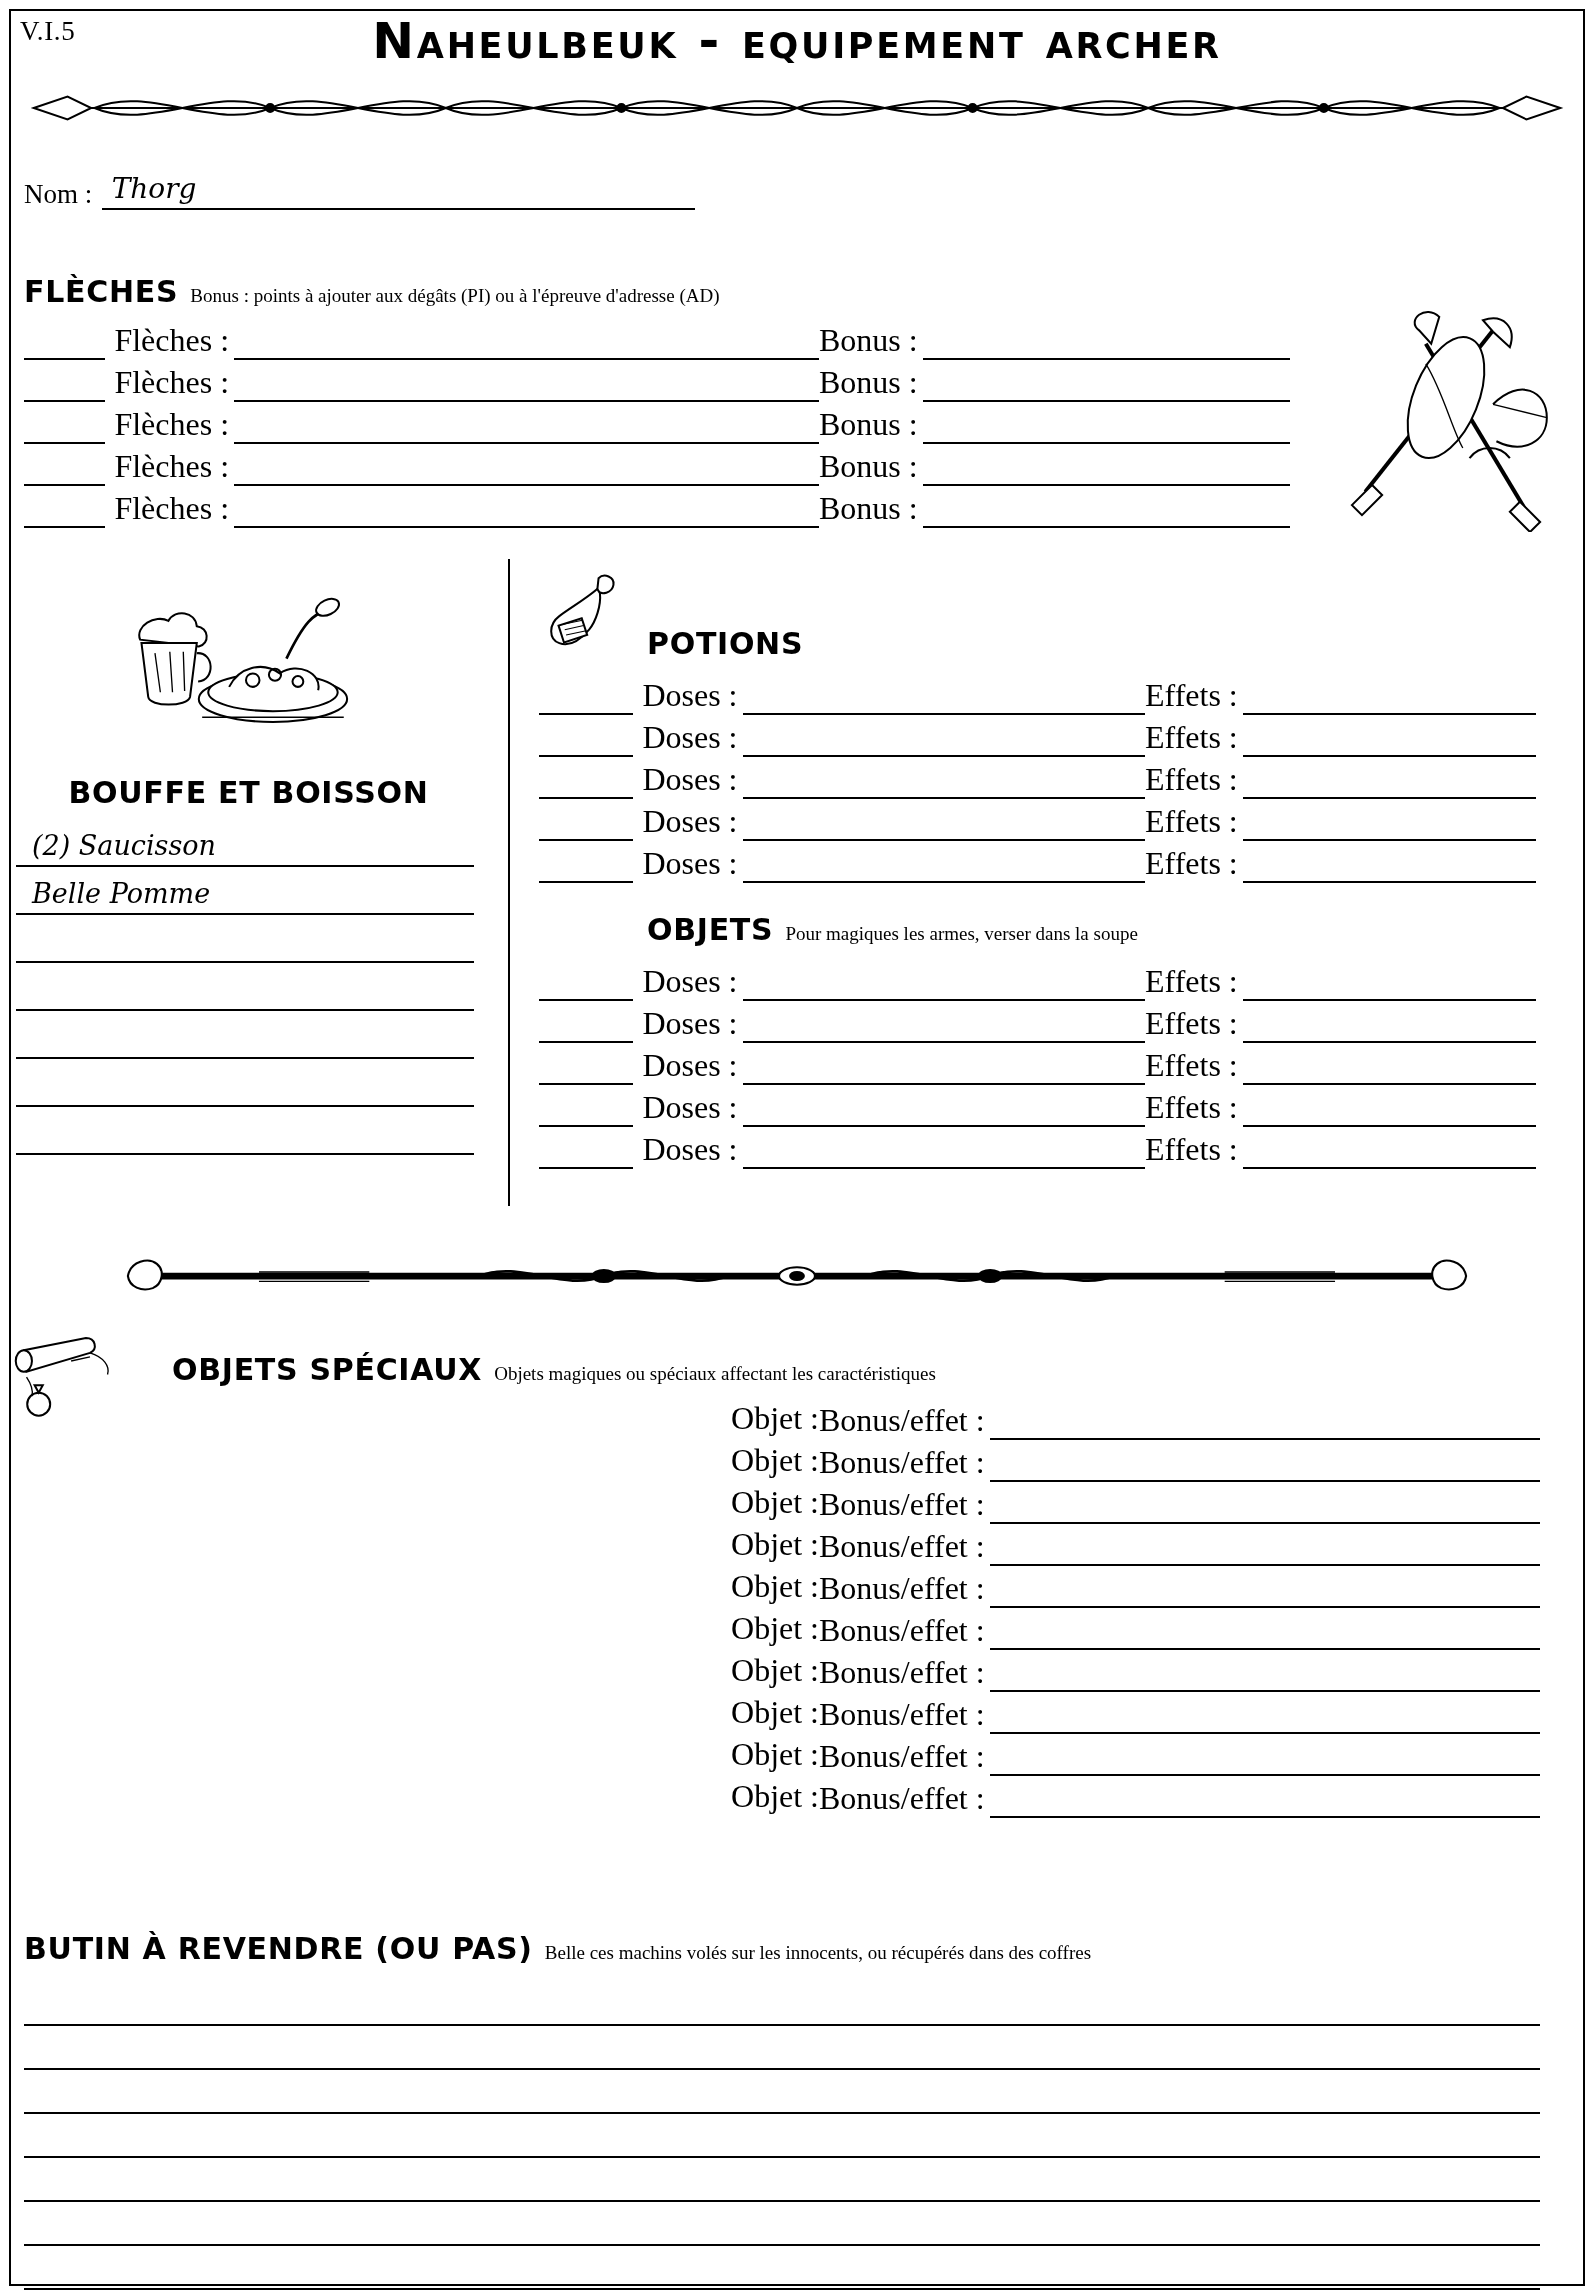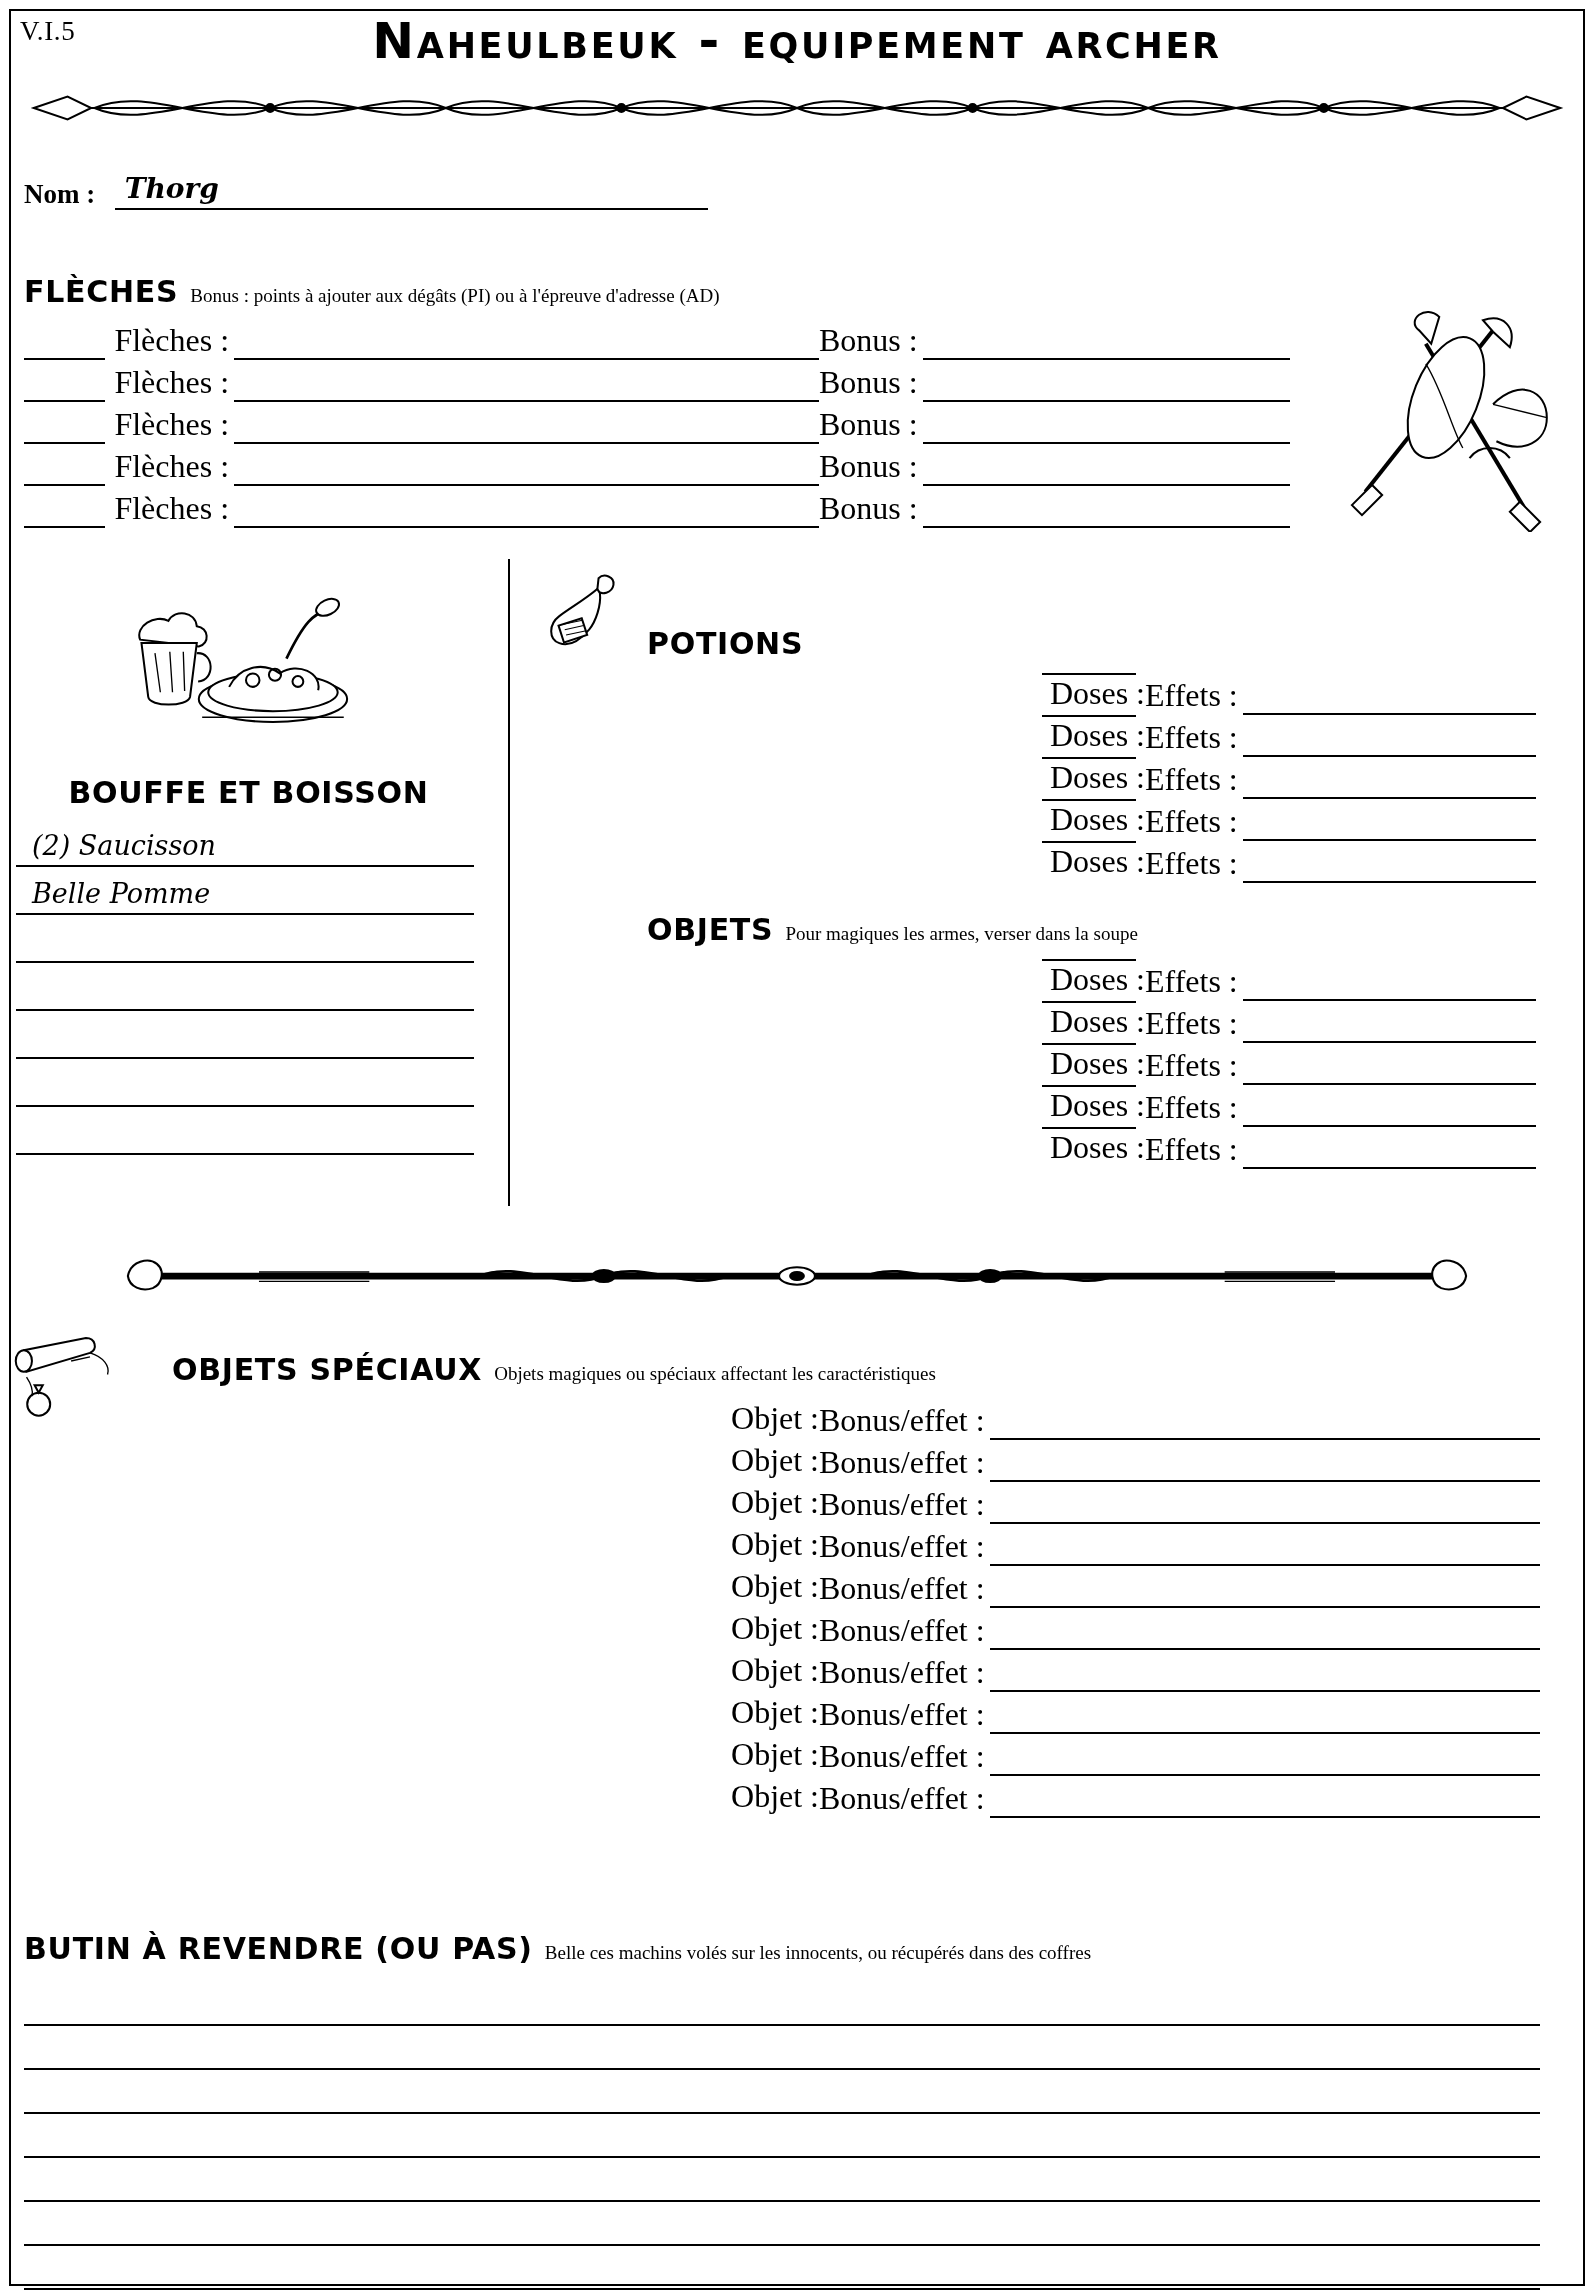--- a/index.html
+++ b/index.html
@@ -67,22 +67,21 @@
   }
   .spear-rule svg { display: block; width: 100%; height: 58px; }
 
   
   .nameline {
     position: absolute;
     left: 24px;
     top: 176px;
     display: flex;
     align-items: flex-end;
-    gap: 20px;
-    font-weight: bold;
+    gap: 10px;
   }
   .nameline .lbl {
     font-size: 27px;
     font-family: "Liberation Serif", serif;
   }
   .nameline .val-wrap {
     position: relative;
     width: 593px;
     border-bottom: 2px solid #000;
     height: 32px;
@@ -218,21 +217,21 @@
     position: absolute;
     left: 539px;
     top: 566px;
     width: 88px;
     height: 88px;
   }
   .potions .hd { margin-left: 108px; }
   .dose-rows { margin-top: 12px; }
   .dose-row { display: flex; align-items: flex-end; height: 42px; }
   .dose-row .tick { width: 94px; margin-left: 0; }
-  .dose-left { display: flex; align-items: flex-end; width: 606px; flex-direction: column; }
+  .dose-left { display: flex; align-items: flex-end; width: 606px; }
   .dose-right { display: flex; align-items: flex-end; flex: 1; }
 
   .poisons { margin-top: 24px; }
   .poisons .hd { margin-left: 108px; }
 
   
   .staff-rule {
     position: absolute;
     left: 121px;
     right: 121px;

